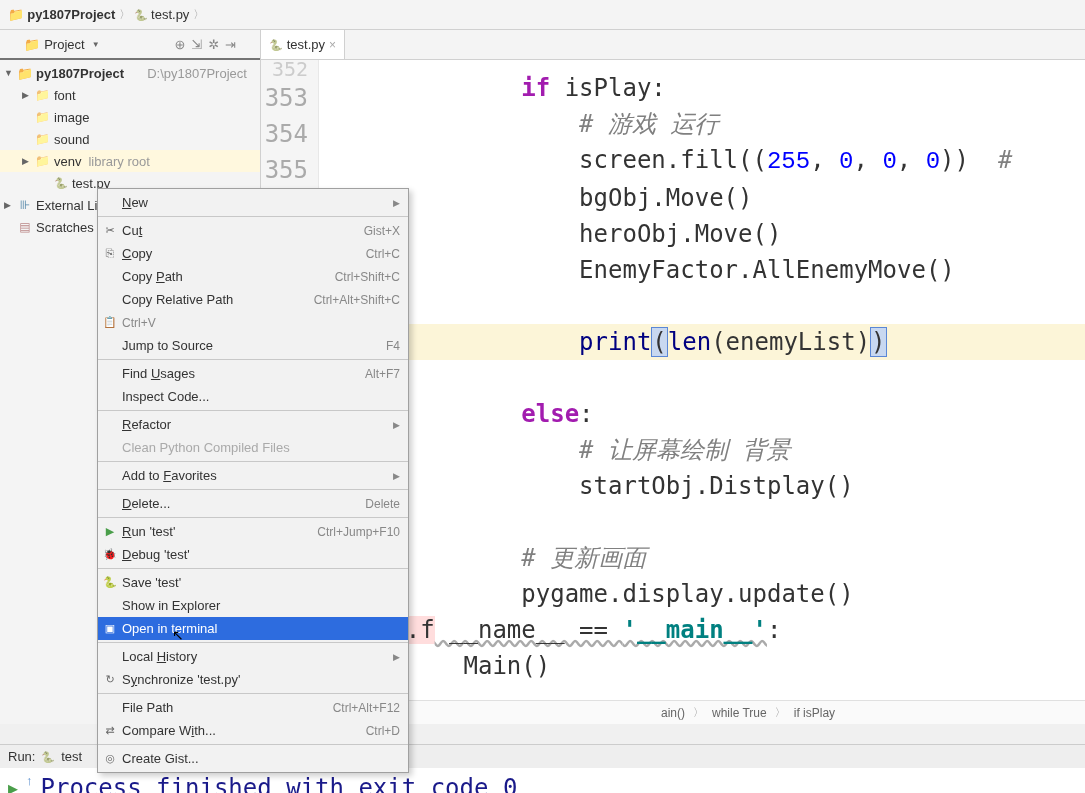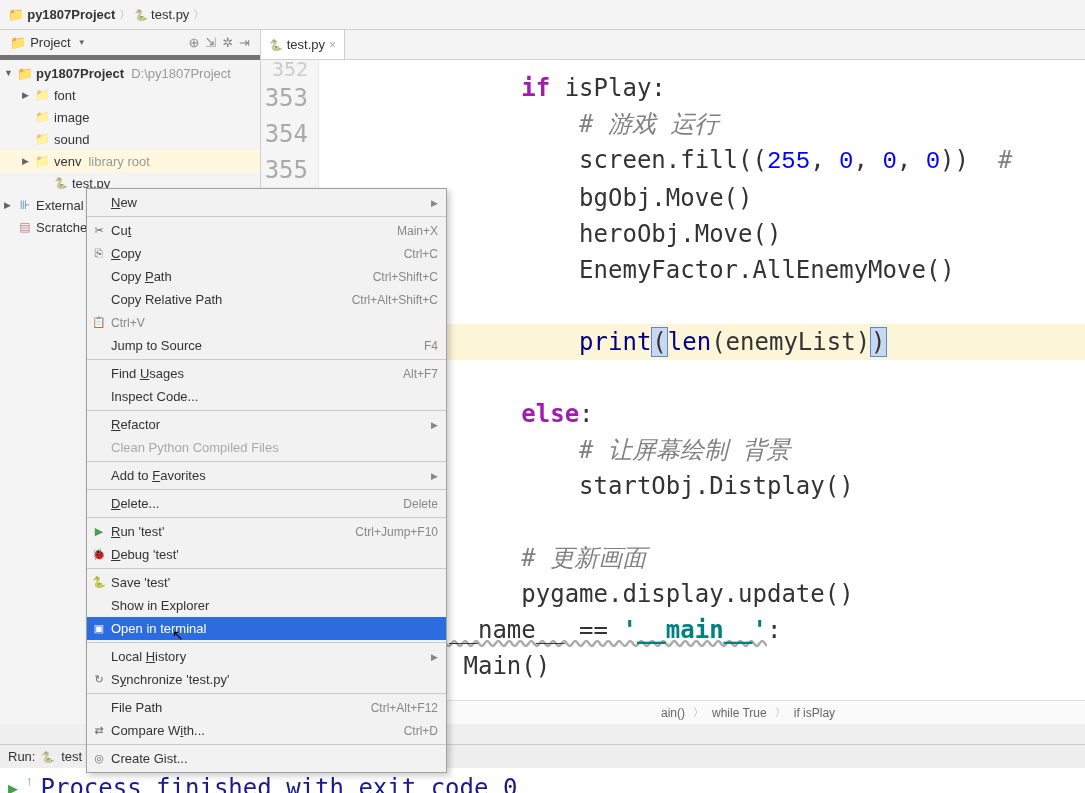--- a/index.html
+++ b/index.html
@@ -28,22 +28,22 @@
   width: 261px;
   background: #f4f4f4;
   border-right: 1px solid #d0d0d0;
   display: flex;
   flex-direction: column;
 }
 .panel-header {
   height: 30px;
   display: flex;
   align-items: center;
-  padding: 0 10px;
-  border-bottom: 5px solid #737373;
+  padding: 0 24px;
+  border-bottom: 2px solid #737373;
   justify-content: space-between;
 }
 .panel-title { display: flex; align-items: center; gap: 4px; }
 .panel-tools { display: flex; gap: 6px; color: #888; }
 .tree { padding: 2px 0; font-size: 13px; }
 .tree-row {
   height: 22px;
   display: flex;
   align-items: center;
   padding-left: 4px;
@@ -109,22 +109,22 @@
   align-items: center;
   padding-left: 400px;
   gap: 8px;
   font-size: 12px;
   color: #666;
   background: #fafafa;
 }
 .context-menu {
   position: absolute;
   top: 188px;
-  left: 86px;
-  width: 361px;
+  left: 97px;
+  width: 312px;
   background: #f2f2f2;
   border: 1px solid #a0a0a0;
   box-shadow: 3px 3px 6px rgba(0,0,0,0.2);
   padding: 2px 0;
 }
 .cm-item {
   height: 23px;
   display: flex;
   align-items: center;
   padding: 0 8px 0 4px;
@@ -207,21 +207,21 @@
         <span>⇲</span>
         <span>✲</span>
         <span>⇥</span>
       </div>
     </div>
     <div class="tree">
       <div class="tree-row d1">
         <span class="exp">▼</span>
           <span class="icn proj-icn"></span>
         <b>py1807Project</b>
-        <span class="gray-text" style="margin-left:4px">D:\py1807Project</span>
+        <span class="gray-text" style="margin-left:20px">D:\py1807Project</span>
       </div>
       <div class="tree-row d2">
         <span class="exp">▶</span>
           <span class="icn folder-icn"></span>
         <span>font</span>
       </div>
       <div class="tree-row d2">
         <span class="exp"></span>
           <span class="icn folder-icn"></span>
         <span>image</span>
@@ -320,21 +320,21 @@
 <div class="context-menu" id="ctx">
     <div class="cm-item">
       <span class="cm-icn"></span>
       <span class="cm-label"><span class="cm-u">N</span>ew</span>
       <span class="cm-arrow">▶</span>
     </div>
     <div class="cm-sep"></div>
     <div class="cm-item">
       <span class="cm-icn">✂</span>
       <span class="cm-label">Cu<span class="cm-u">t</span></span>
-      <span class="cm-short">Main+X</span>
+      <span class="cm-short">Gist+X</span>
     </div>
     <div class="cm-item">
       <span class="cm-icn">⎘</span>
       <span class="cm-label"><span class="cm-u">C</span>opy</span>
       <span class="cm-short">Ctrl+C</span>
     </div>
     <div class="cm-item">
       <span class="cm-icn"></span>
       <span class="cm-label">Copy <span class="cm-u">P</span>ath</span>
       <span class="cm-short">Ctrl+Shift+C</span>

